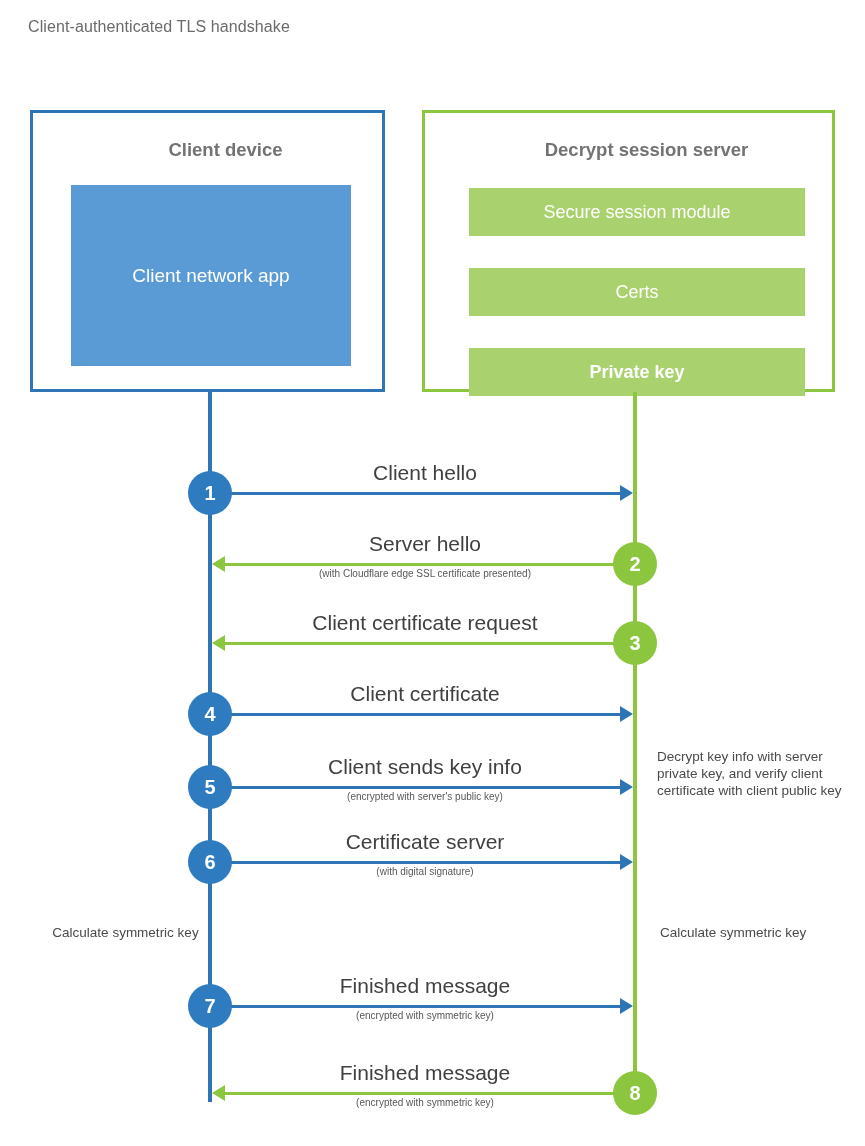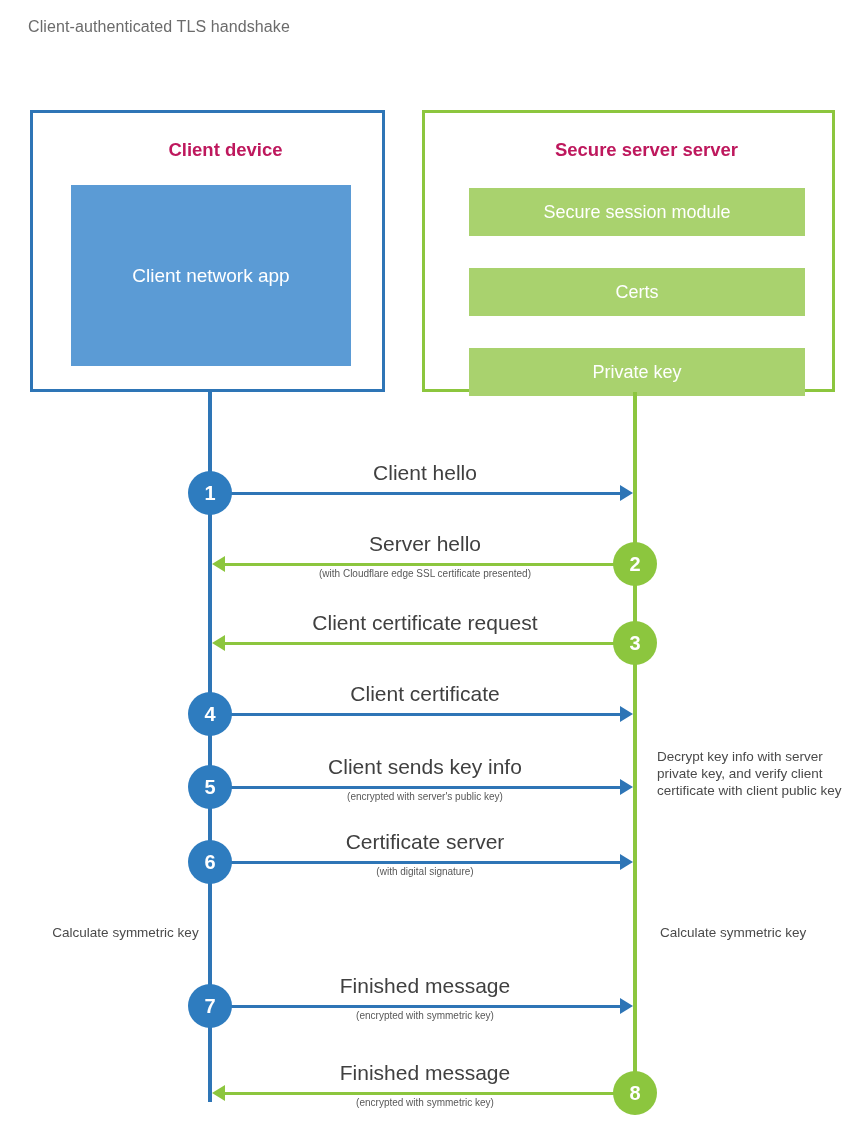--- a/index.html
+++ b/index.html
@@ -53,21 +53,21 @@
     border: 3px solid #8cc63e;
   }
   .party-title {
     position: absolute;
     left: 0;
     right: 0;
     top: 26px;
     text-align: center;
     font-size: 18.5px;
     font-weight: bold;
-    color: #be185d;
+    color: #737373;
     margin-left: 36px;
   }
 
   
   .client-app {
     position: absolute;
     left: 38px;
     top: 72px;
     width: 280px;
     height: 181px;
@@ -92,21 +92,21 @@
     height: 48px;
     background: #a9d26e;
     color: #ffffff;
     font-size: 18px;
     display: flex;
     align-items: center;
     justify-content: center;
     text-align: center;
     margin-bottom: 32px;
   }
-  .server-bar:last-child { margin-bottom: 15px; }
+  .server-bar:last-child { margin-bottom: 15px; font-weight: bold; }
 
   
   .lifeline {
     position: absolute;
     width: 4px;
   }
   .lifeline.client-line {
     left: 208px;
     top: 392px;
     height: 710px;
@@ -229,21 +229,21 @@
 <div id="canvas">
 
   <div class="diagram-title">Client-authenticated TLS handshake</div>
 
   <div class="party-box client">
     <div class="party-title">Client device</div>
     <div class="client-app">Client network app</div>
   </div>
 
   <div class="party-box server">
-    <div class="party-title">Secure server server</div>
+    <div class="party-title">Decrypt session server</div>
     <div class="server-bars">
       <div class="server-bar">Secure session module</div>
       <div class="server-bar">Certs</div>
       <div class="server-bar">Private key</div>
     </div>
   </div>
 
   <div class="lifeline client-line"></div>
   <div class="lifeline server-line"></div>
 

